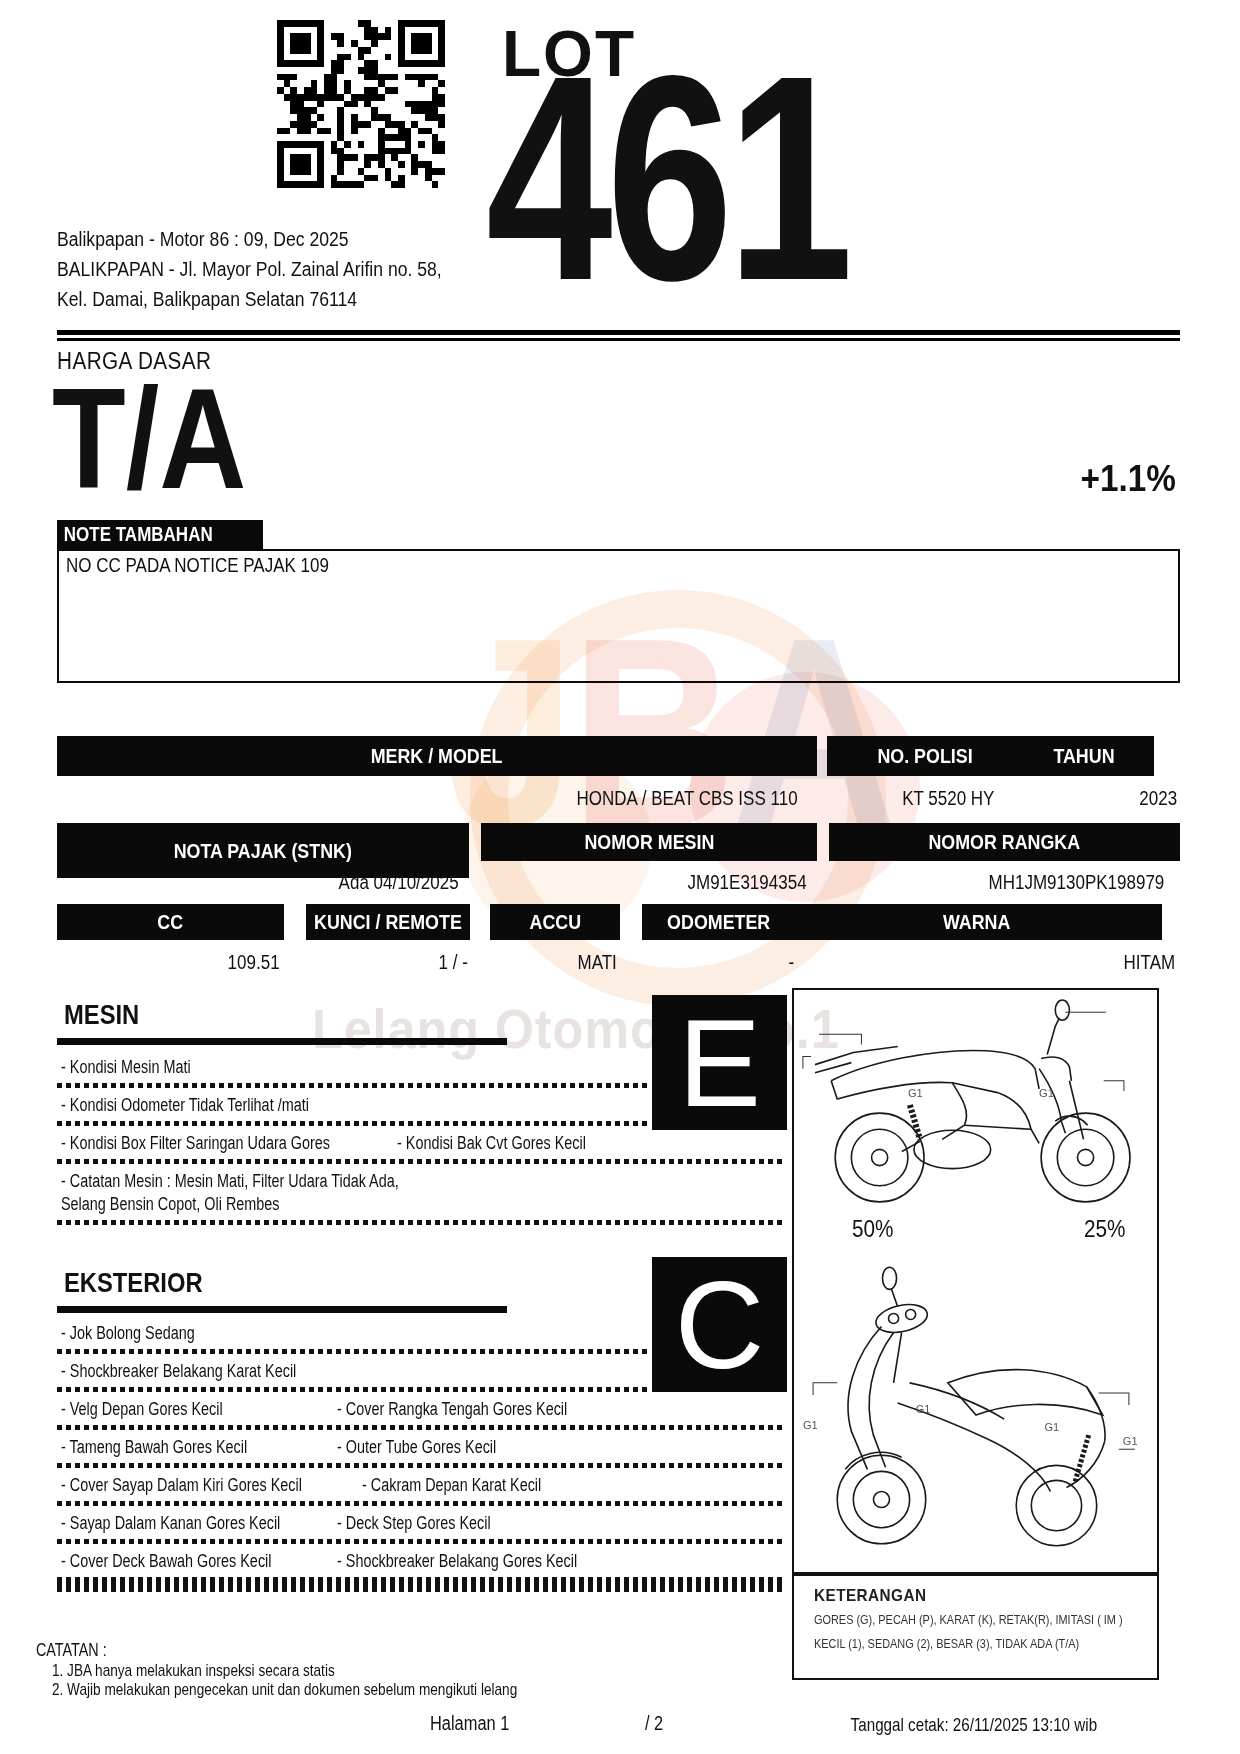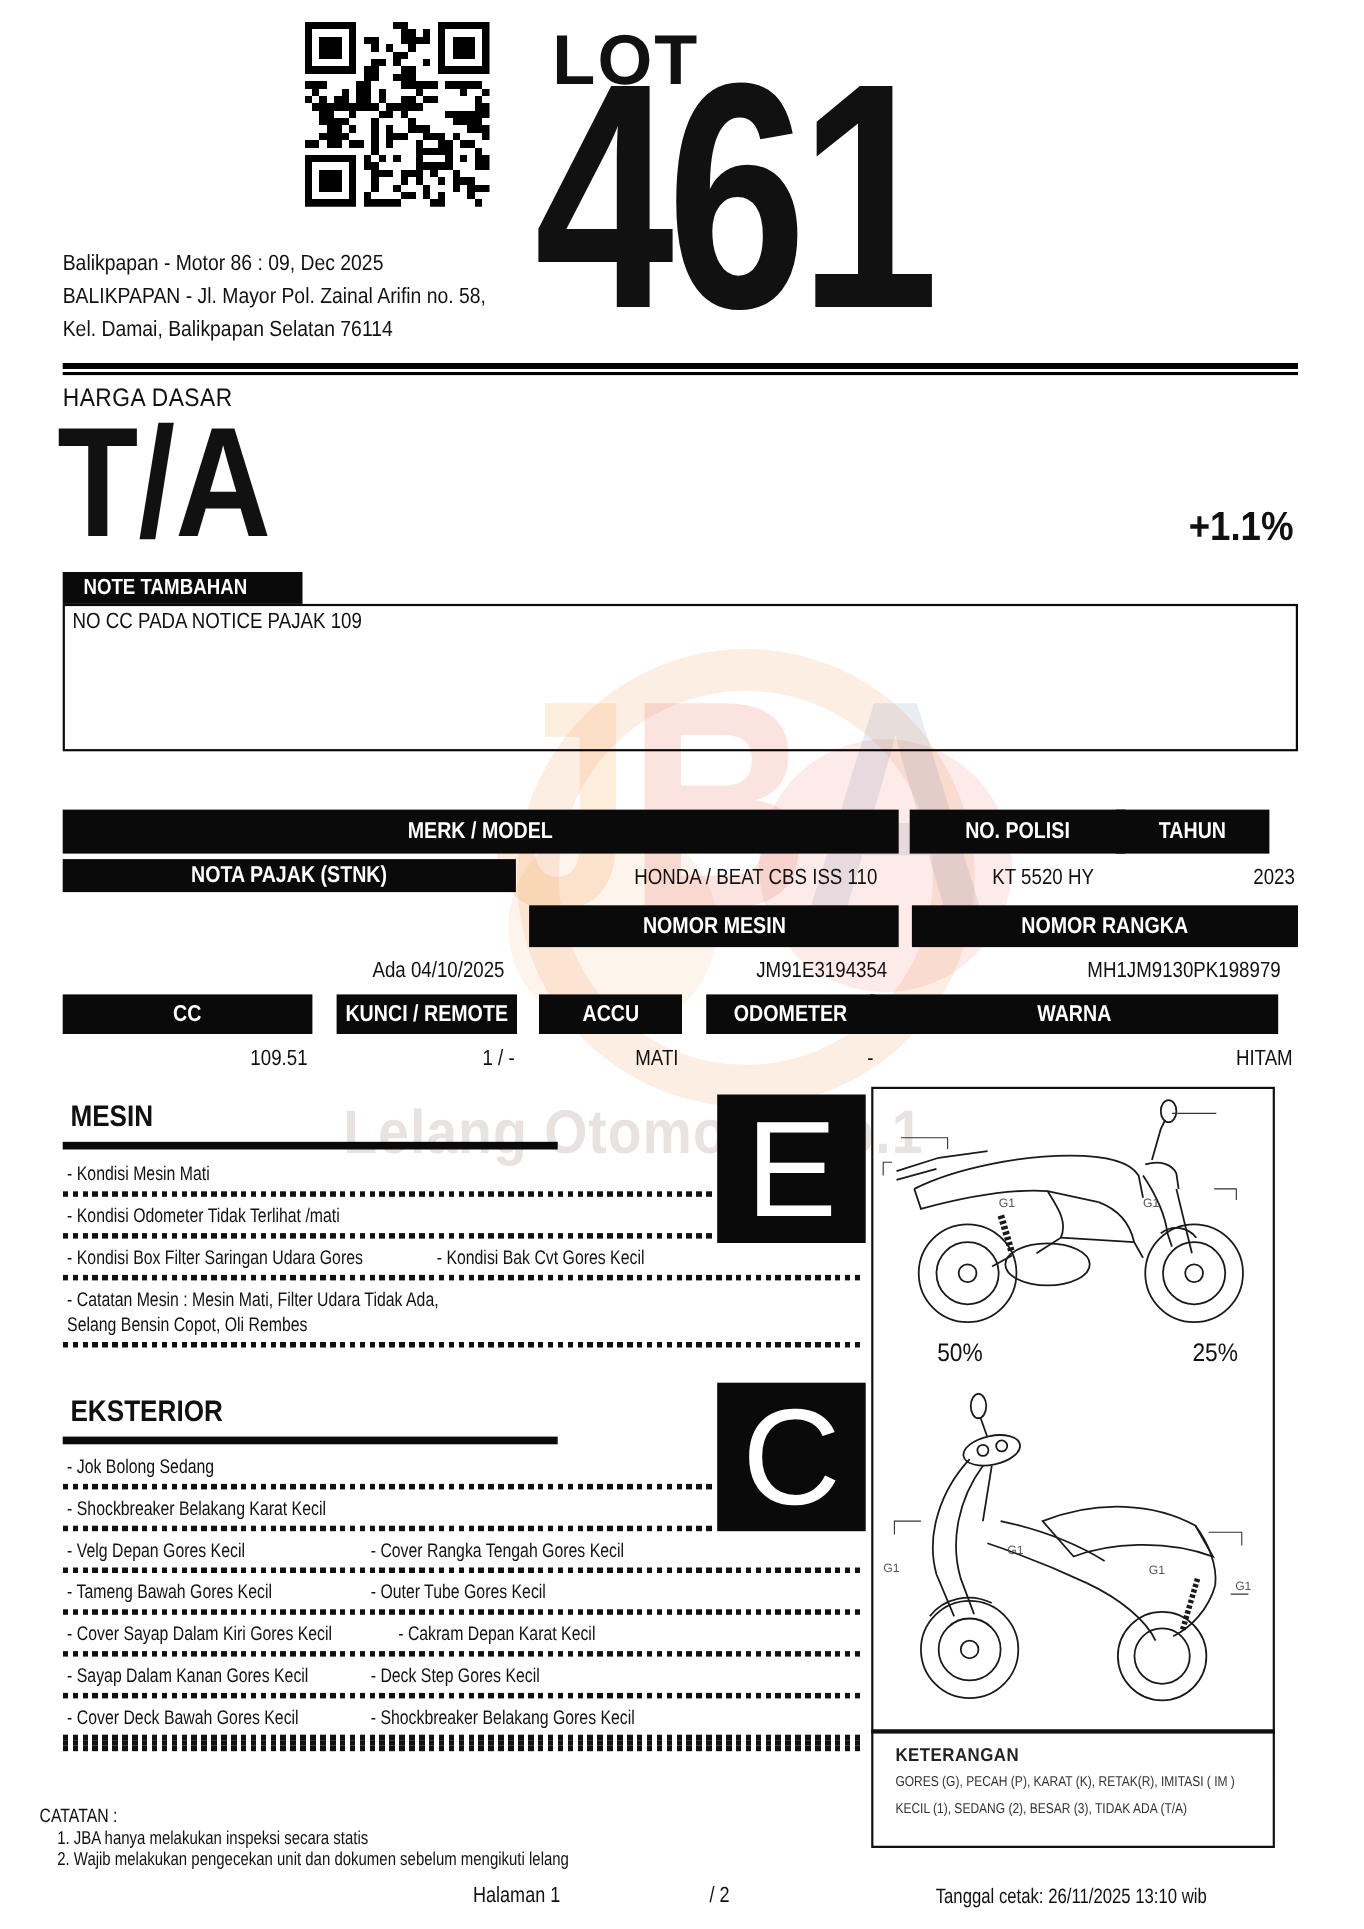--- a/index.html
+++ b/index.html
@@ -20,21 +20,21 @@
   .qr{left:277px;top:20px;width:168px;height:168px;}
   .lot-label{left:502px;top:22px;font-size:64px;font-weight:700;letter-spacing:2px;line-height:1;}
   .lot-number{left:486px;top:40px;font-size:292px;font-weight:700;line-height:.95;letter-spacing:-8px;transform:scaleX(.78);transform-origin:left top;}
   .venue{left:57px;top:224px;font-size:20px;line-height:30px;transform:scaleX(.88);transform-origin:left top;white-space:nowrap;}
   .dbl-rule{left:57px;top:330px;width:1123px;height:11px;
     background:linear-gradient(#000 0 5px,#fff 5px 8px,#000 8px 11px);}
   .harga-label{left:57px;top:348px;font-size:23px;transform:scaleX(.9);transform-origin:left top;letter-spacing:.5px;}
   .harga-value{left:52px;top:368px;font-size:142px;font-weight:700;line-height:1;transform:scaleX(.85);transform-origin:left top;}
   .harga-adj{right:64px;top:458px;font-size:37px;font-weight:700;transform:scaleX(.9);transform-origin:right top;}
   
-  .note-label{left:57px;top:520px;width:206px;height:29px;background:#0a0a0a;color:#fff;font-weight:700;font-size:20px;line-height:29px;padding-left:12px;}
+  .note-label{left:57px;top:520px;width:206px;height:29px;background:#0a0a0a;color:#fff;font-weight:700;font-size:20px;line-height:29px;}
   .note-label span{display:inline-block;transform:scaleX(.85);transform-origin:left center;padding-left:8px;white-space:nowrap;}
   .note-box{left:57px;top:549px;width:1119px;height:130px;border:2px solid #0a0a0a;}
   .note-text{left:66px;top:554px;font-size:20px;transform:scaleX(.85);transform-origin:left top;white-space:nowrap;}
   
   .th{background:#0a0a0a;color:#fff;display:flex;align-items:center;justify-content:center;}
   .th span{font-weight:700;font-size:21px;transform:scaleX(.85);white-space:nowrap;}
   .tv{display:flex;align-items:center;justify-content:flex-end;}
   .tv span{font-size:20px;transform:scaleX(.85);white-space:nowrap;}
   
   .sec-title{font-size:27px;font-weight:700;transform:scaleX(.88);transform-origin:left top;}
@@ -310,21 +310,21 @@
   <div class="abs tv" style="left:57px;top:782px;width:760px;height:32px">
       <span>HONDA / BEAT CBS ISS 110</span>
     </div>
   <div class="abs tv" style="left:827px;top:782px;width:176px;height:32px">
       <span>KT 5520 HY</span>
     </div>
   <div class="abs tv" style="left:1014px;top:782px;width:166px;height:32px">
       <span>2023</span>
     </div>
 
-  <div class="abs th" style="left:57px;top:781px;width:412px;height:30px">
+  <div class="abs th" style="left:57px;top:823px;width:412px;height:55px">
       <span>NOTA PAJAK (STNK)</span>
     </div>
   <div class="abs th" style="left:481px;top:823px;width:336px;height:38px">
       <span>NOMOR MESIN</span>
     </div>
   <div class="abs th" style="left:829px;top:823px;width:351px;height:38px">
       <span>NOMOR RANGKA</span>
     </div>
   <div class="abs tv" style="left:57px;top:866px;width:412px;height:32px">
       <span>Ada 04/10/2025</span>

